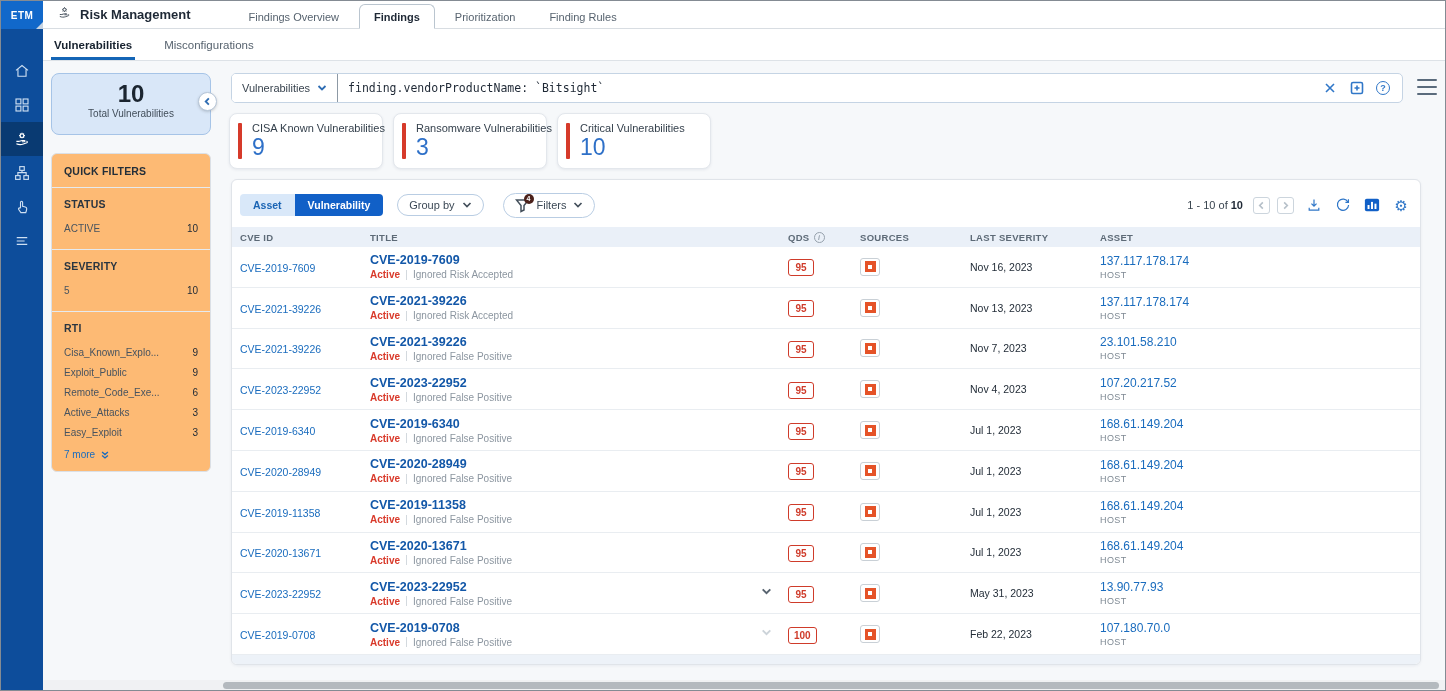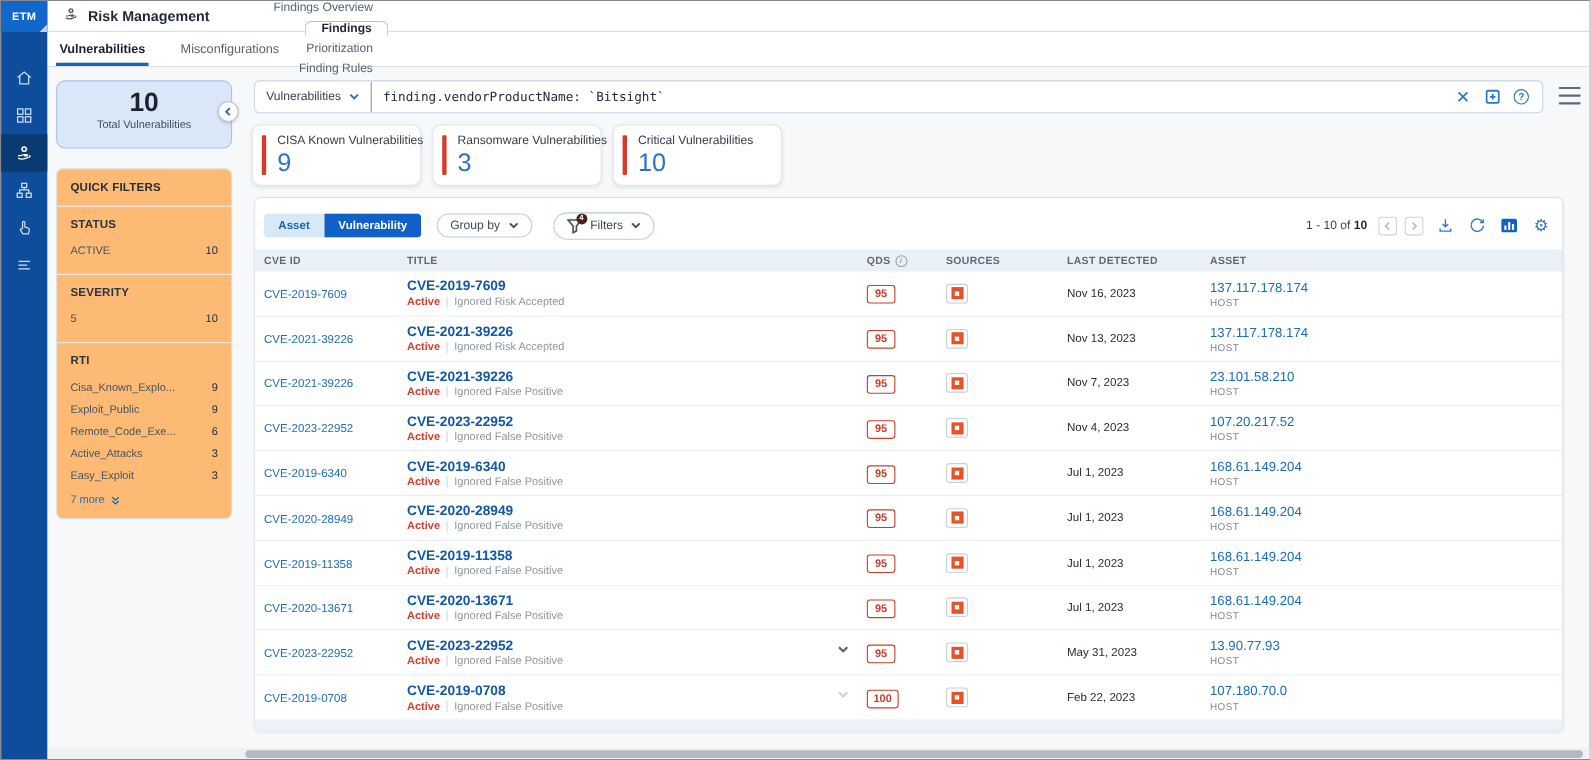--- a/index.html
+++ b/index.html
@@ -16,21 +16,21 @@
   .side-item { height:34px; display:flex; align-items:center; justify-content:center; color:#cfe0f2; cursor:pointer; }
   .side-item.active { background:#093a72; color:#ffffff; }
   .side-item svg { width:18px; height:18px; stroke:currentColor; fill:none; stroke-width:1.5; }
 
   
   .topbar { position:absolute; left:42px; top:0; right:0; height:28px; background:#fff; border-bottom:1px solid #d8dde2;
             display:flex; align-items:flex-end; padding-left:14px; z-index:4; }
   .title-wrap { display:flex; align-items:center; height:100%; }
   .title-icon svg { width:15px; height:15px; stroke:#4a5560; fill:none; stroke-width:1.6; }
   .page-title { font-size:13px; font-weight:bold; color:#1e2835; margin-left:8px; }
-  .tabs { display:flex; margin-left:44px; gap:6px; height:100%; align-items:flex-end;flex-direction:column; }
+  .tabs { display:flex; margin-left:44px; gap:6px; height:100%; align-items:flex-end; }
   .tab { padding:0 14px; height:23px; display:flex; align-items:center; font-size:11px; color:#57636f; cursor:pointer; white-space:nowrap; }
   .tab.active { border:1px solid #bac5cf; border-bottom:1px solid #fff; border-radius:6px 6px 0 0; height:25px;
                 font-weight:bold; color:#1e2835; background:#fff; margin-bottom:-1px; z-index:2; }
   .subtabs { position:absolute; left:42px; top:28px; right:0; height:32px; background:#fff; border-bottom:1px solid #dde2e7;
              display:flex; align-items:stretch; padding-left:8px; gap:26px; z-index:3; }
   .subtab { font-size:11.5px; color:#57636f; display:flex; align-items:center; position:relative; padding:0 3px; cursor:pointer; }
   .subtab.active { font-weight:bold; color:#16212e; }
   .subtab.active::after { content:""; position:absolute; left:0; right:0; bottom:0; height:3px; background:#1465b6; }
 
   
@@ -405,21 +405,21 @@
 
       <div class="tgrid thead">
         <div class="th">CVE ID</div>
         <div class="th">TITLE</div>
         <div class="th"></div>
         <div class="th">
           <span>QDS</span>
           <span class="info-circle">i</span>
         </div>
         <div class="th">SOURCES</div>
-        <div class="th">LAST DETECTED</div>
+        <div class="th">LAST SEVERITY</div>
         <div class="th">ASSET</div>
       </div>
 
       <div id="table-body">
           <div class="tgrid trow">
     <div><a class="cve-link">CVE-2019-7609</a></div>
     <div>
       <div class="t-name">CVE-2019-7609</div>
       <div class="t-statusline">
         <span class="st-active">Active</span>

